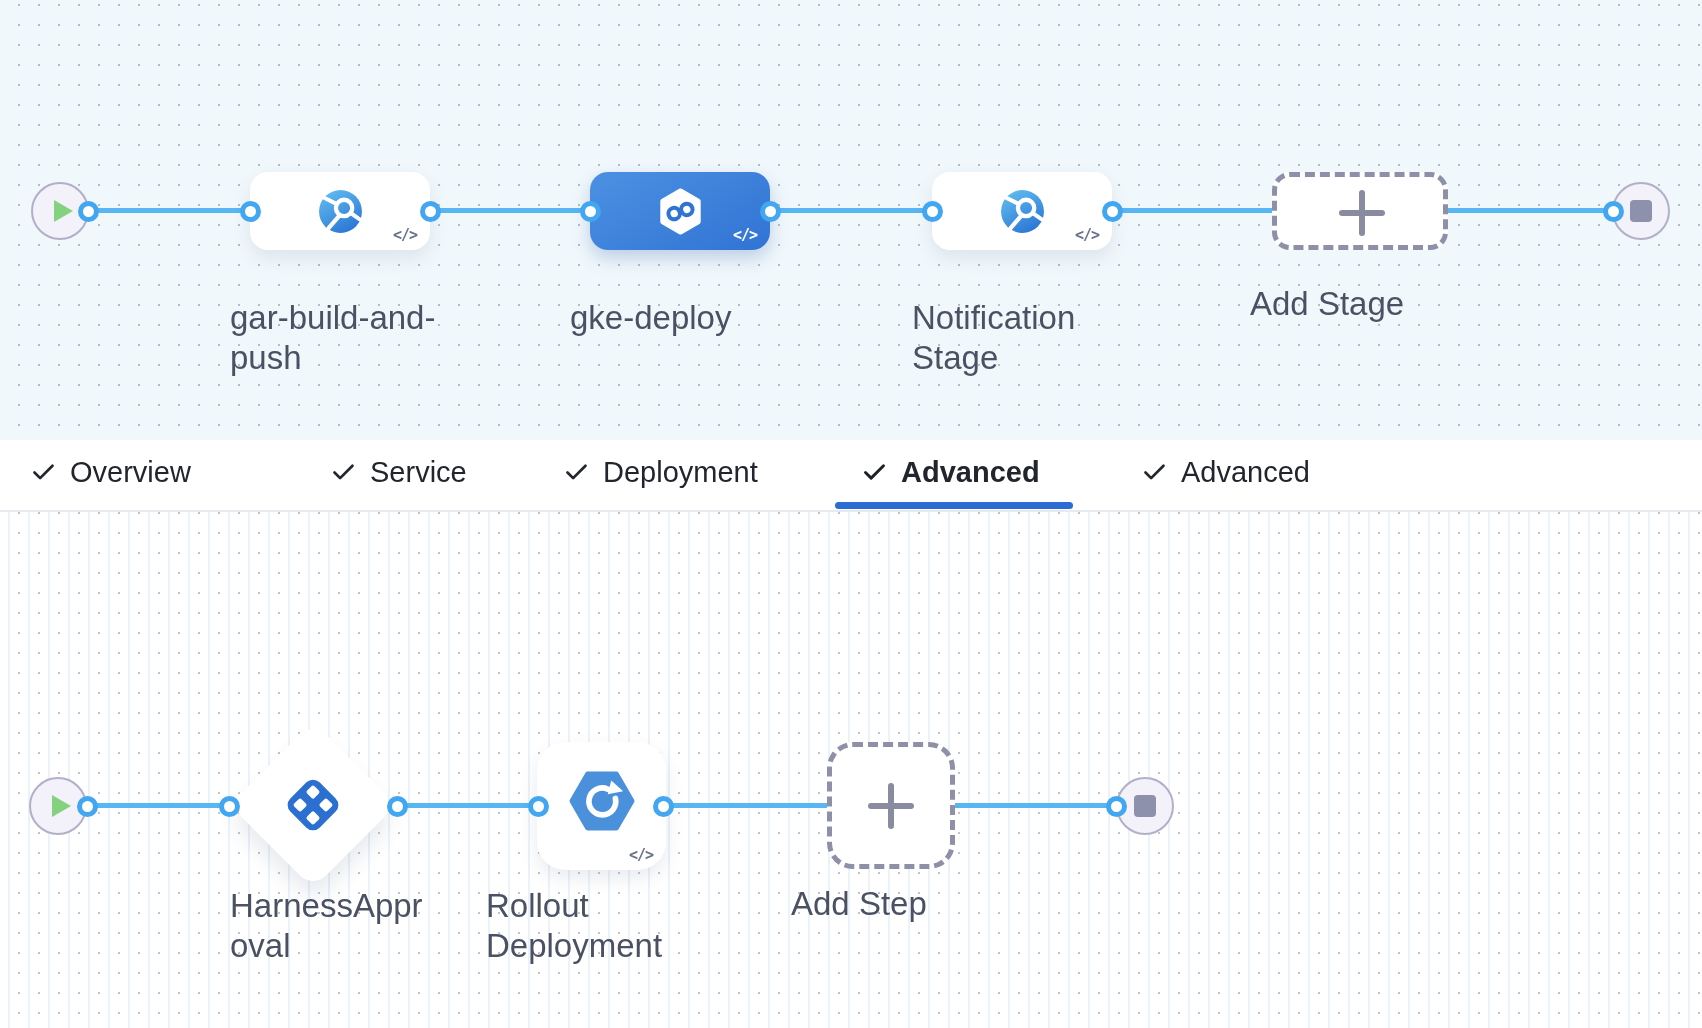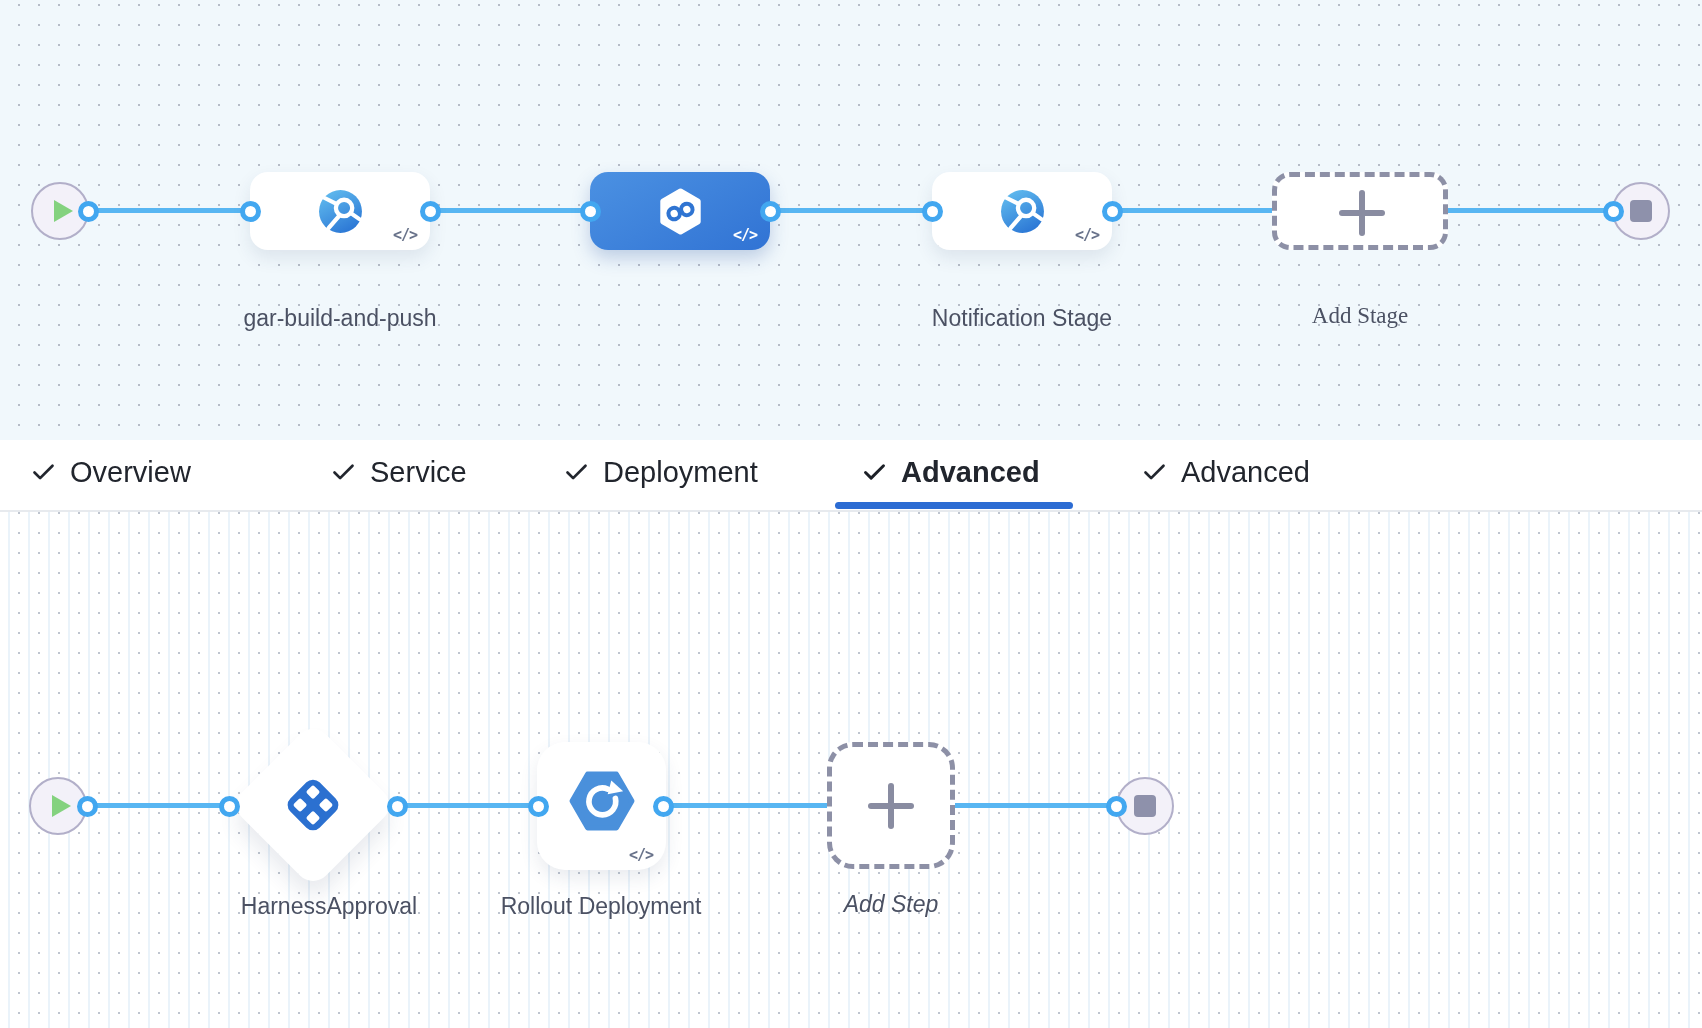--- a/index.html
+++ b/index.html
@@ -55,43 +55,43 @@
   .plus::before,.plus::after{content:"";position:absolute;background:#898ca1;border-radius:3px;}
   .plus::before{left:0;top:20px;width:46px;height:6px;}
   .plus::after{left:20px;top:0;width:6px;height:46px;}
 
   .diamond{position:absolute;left:254px;top:746px;width:118px;height:118px;background:#ffffff;
            border-radius:18px;transform:rotate(45deg);z-index:3;cursor:pointer;
            box-shadow:10px 10px 20px rgba(35,60,100,.10);display:flex;align-items:center;justify-content:center;}
   .diamond .inner{transform:rotate(-45deg);display:flex;align-items:center;justify-content:center;}
 
   
-  .node-label{position:absolute;text-align:center;color:#4b5163;font-size:23px;line-height:40px;
+  .node-label{position:absolute;text-align:left;color:#4b5163;font-size:33px;line-height:40px;
               z-index:2;overflow-wrap:break-word;}
 
   
   .pos-start-top{left:31px;top:182px;} .pos-end-top{left:1612px;top:182px;}
   .line-top{left:88px;top:208px;width:1525px;}
   .card1{left:250px;top:172px;width:180px;height:78px;}
   .card2{left:590px;top:172px;width:180px;height:78px;}
   .card3{left:932px;top:172px;width:180px;height:78px;}
   .addstage{left:1272px;top:172px;width:176px;height:78px;border-radius:18px;}
   .lab1{left:230px;top:298px;width:220px;}
   .lab2{left:570px;top:298px;width:220px;}
   .lab3{left:912px;top:298px;width:220px;}
-  .lab4{left:1250px;top:296px;width:220px;font-family:Liberation Serif, serif;}
+  .lab4{left:1250px;top:284px;width:220px;}
 
   
   .pos-start-bot{left:29px;top:777px;} .pos-end-bot{left:1116px;top:777px;}
   .line-bot{left:87px;top:803px;width:1029px;}
   .rollout-card{left:537px;top:742px;width:129px;height:128px;border-radius:28px;}
   .addstep{left:827px;top:742px;width:128px;height:127px;border-radius:26px;}
   .lab5{left:213px;top:886px;width:198px;margin-left:17px;}
   .lab6{left:486px;top:886px;width:230px;}
-  .lab7{left:791px;top:884px;width:200px;font-style:italic;}
+  .lab7{left:791px;top:884px;width:200px;}
 
   
   .pt{top:201px;} .pb{top:796px;}
   .px88{left:78px;}   .px250{left:240px;} .px430{left:420px;} .px590{left:580px;}
   .px770{left:760px;} .px932{left:922px;} .px1112{left:1102px;} .px1613{left:1603px;}
   .bx87{left:77px;}  .bx229{left:219px;} .bx397{left:387px;} .bx538{left:528px;}
   .bx663{left:653px;} .bx1116{left:1106px;}
 </style>
 </head>
 <body>
@@ -157,20 +157,21 @@
   <div class="port pt px88"></div>
   <div class="port pt px250"></div>
   <div class="port pt px430"></div>
   <div class="port pt px590"></div>
   <div class="port pt px770"></div>
   <div class="port pt px932"></div>
   <div class="port pt px1112"></div>
   <div class="port pt px1613"></div>
 
   <div class="node-label lab1">gar-build-and-push</div>
+  <div class="node-label lab2">gke-deploy</div>
   <div class="node-label lab3">Notification Stage</div>
   <div class="node-label lab4">Add Stage</div>
 
   <div class="tabbar"></div>
 
   <div class="tab" style="left:30px">
     <svg class="check" viewBox="0 0 24 24">
       <polyline points="20,6 9,17 4,12" fill="none" stroke="#22262e" stroke-width="2.4" stroke-linecap="round" stroke-linejoin="round"></polyline>
       </svg>
     <span class="lbl">Overview</span>

